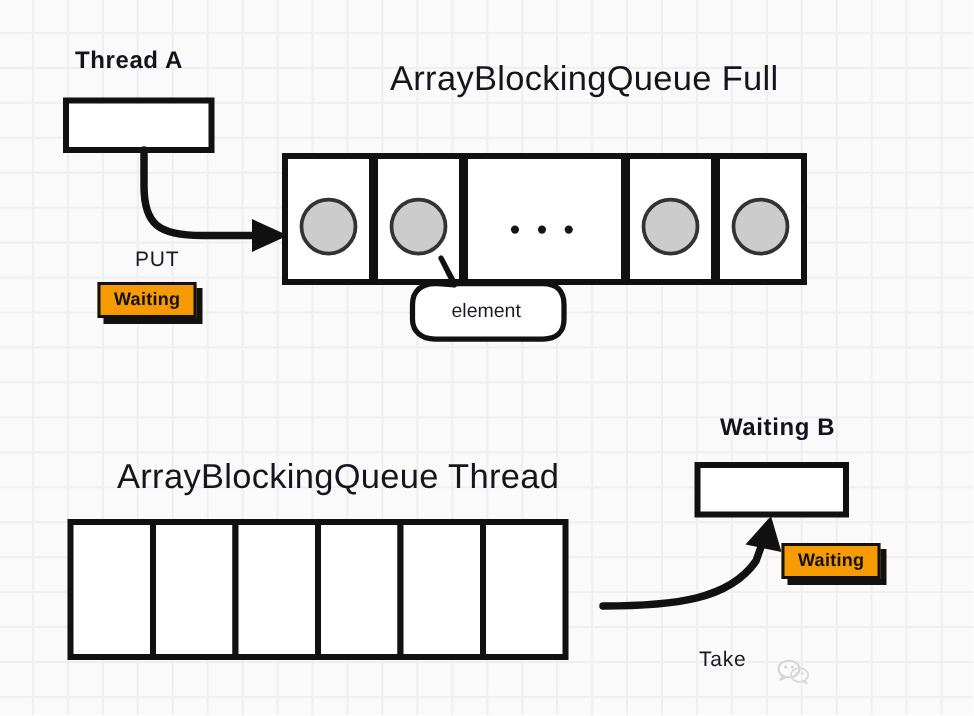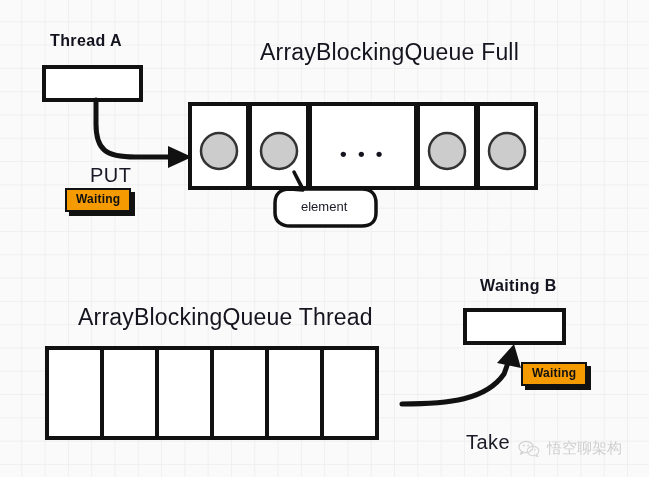--- a/index.html
+++ b/index.html
@@ -39,21 +39,21 @@
     font-weight: bold;
     letter-spacing: 0.4px;
   }
   .queue-title {
     font-size: 23px;
     font-weight: normal;
     letter-spacing: 0.2px;
     color: #15151f;
   }
   .op-label {
-    font-size: 20px;
+    font-size: 14px;
     font-weight: normal;
     letter-spacing: 0.5px;
     color: #1a1a26;
   }
   .callout-text {
     font-size: 13px;
     color: #1a1a26;
   }
   .badge {
     position: absolute;
@@ -156,16 +156,15 @@
     <svg class="wm-icon" width="22" height="18" viewBox="0 0 22 18">
       <ellipse cx="8" cy="7" rx="7" ry="5.6" fill="none" stroke="#d2d2d2" stroke-width="1.2"></ellipse>
       <path d="M 4 11.4 L 2.4 14.2 L 5.6 12.7" fill="none" stroke="#d2d2d2" stroke-width="1.2" stroke-linejoin="round"></path>
       <circle cx="5.8" cy="5.6" r="1" fill="#d2d2d2"></circle>
       <circle cx="10.2" cy="5.6" r="1" fill="#d2d2d2"></circle>
       <ellipse cx="15" cy="11" rx="5.8" ry="4.6" fill="none" stroke="#d8d8d8" stroke-width="1.2"></ellipse>
       <path d="M 18.2 14.6 L 20 16.6 L 17.4 15.6" fill="none" stroke="#d8d8d8" stroke-width="1.2" stroke-linejoin="round"></path>
       <circle cx="13.2" cy="9.8" r="0.85" fill="#d8d8d8"></circle>
       <circle cx="16.9" cy="9.8" r="0.85" fill="#d8d8d8"></circle>
     </svg>
-    <span>悟空聊架构</span>
   </div>
 
 </div>
 
 </body></html>

